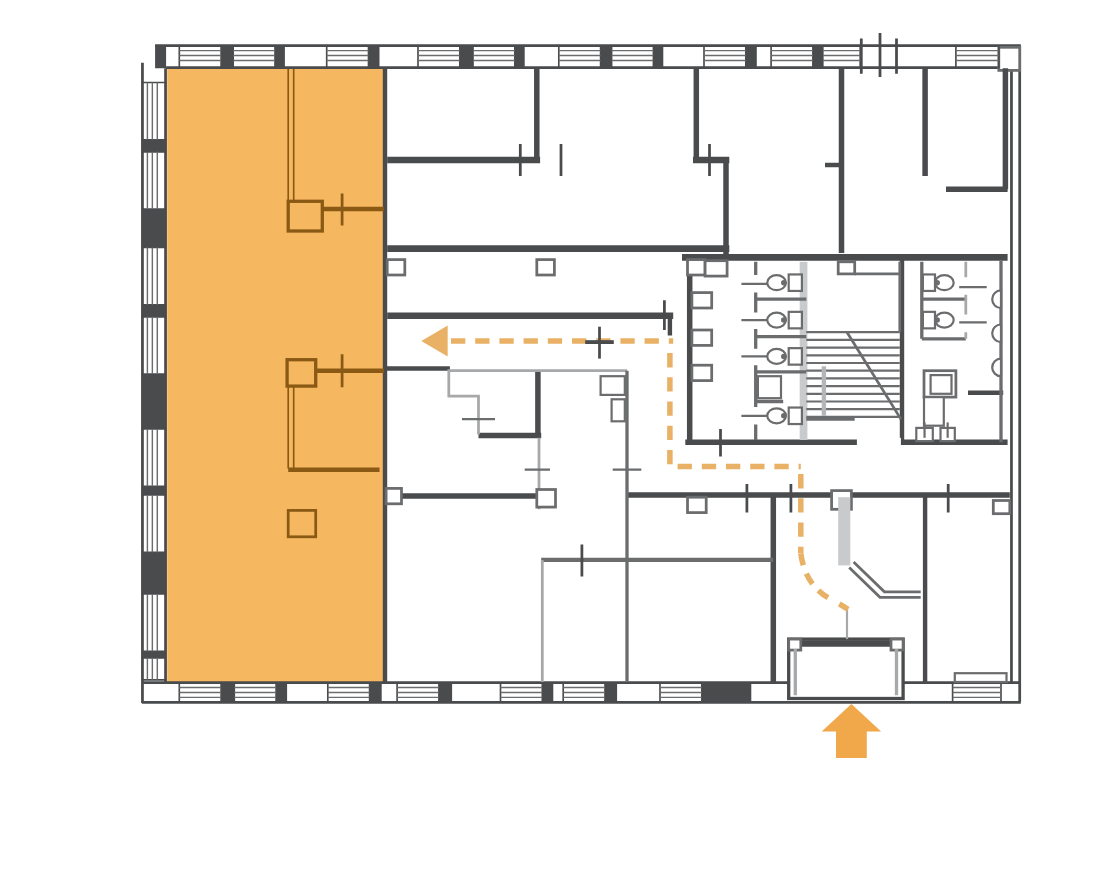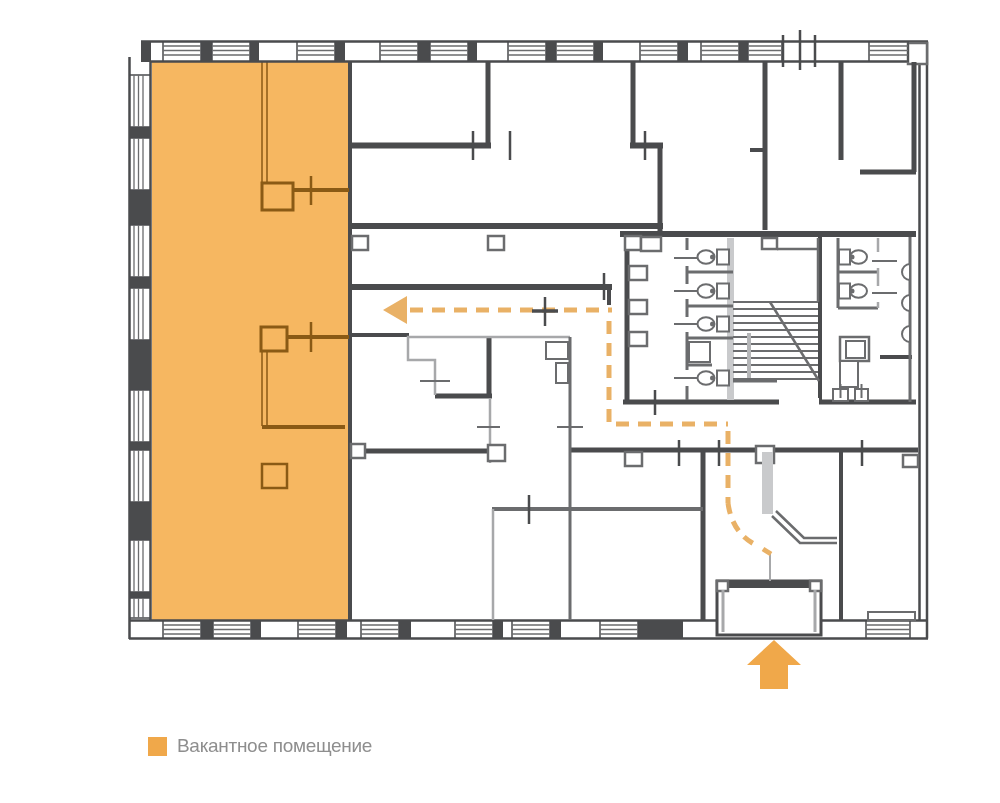--- a/index.html
+++ b/index.html
@@ -203,17 +203,13 @@
     <path class="route" stroke-dasharray="13 9" d="M728 431V503"></path>
     <path class="route" stroke-dasharray="11 8" d="M728 503Q732 533 756 545"></path>
     <path class="route" d="M763 549L771 554"></path>
     <g>
       <path d="M532 311H558" stroke="var(--wall,#4a4b4d)" stroke-width="3.5" fill="none"></path>
       <path class="tickd" d="M545 297V326"></path>
     </g>
   </g>
 </svg>
 
-  <div class="legend">
-    <span class="swatch"></span>
-    <span class="lab">Вакантное помещение</span>
-  </div>
 </div>
 
 </body></html>

